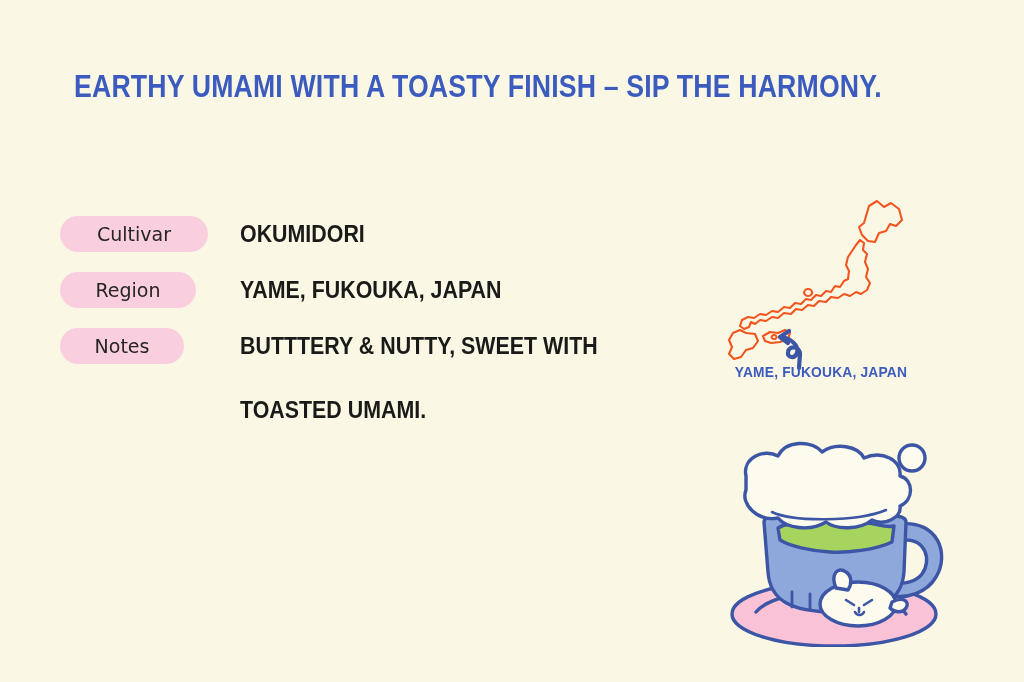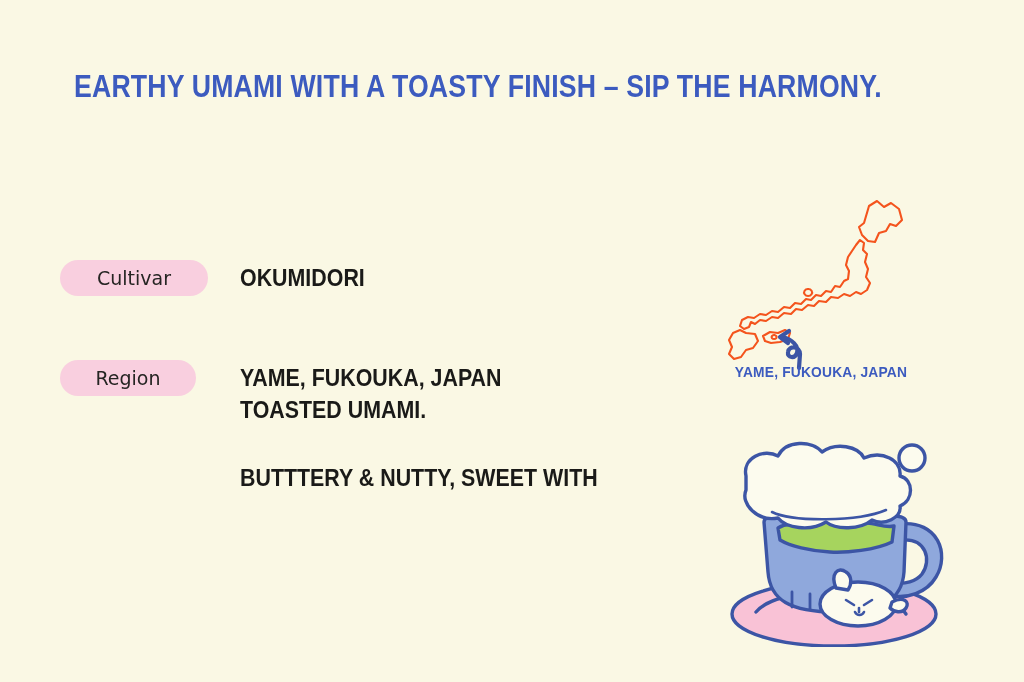--- a/index.html
+++ b/index.html
@@ -39,21 +39,20 @@
   
   .spec-list {
     position: absolute;
     left: 60px;
     top: 213px;
     width: 640px;
   }
   .spec-row {
     position: relative;
     height: 56px;
-    margin-top: 44px;
   }
   .pill {
     position: absolute;
     left: 0;
     top: 3px;
     height: 36px;
     border-radius: 18px;
     background: #f9cfdf;
     color: #262523;
     font-family: "DejaVu Sans", sans-serif;
@@ -141,20 +140,21 @@
       <div class="pill pill-cultivar">Cultivar</div>
       <div class="spec-value">OKUMIDORI</div>
     </div>
 
     <div class="spec-row">
       <div class="pill pill-region">Region</div>
       <div class="spec-value">YAME, FUKOUKA, JAPAN</div>
     </div>
 
     <div class="spec-row">
+      <div class="pill pill-notes">Notes</div>
       <div class="spec-value">BUTTTERY &amp; NUTTY, SWEET WITH</div>
     </div>
 
   </div>
 
   <div class="spec-value-cont">TOASTED UMAMI.</div>
 
   <div class="map-block">
     <svg width="210" height="170" viewBox="0 0 210 170">
       <g fill="none" stroke="#f4541d" stroke-width="2.1" stroke-linecap="round" stroke-linejoin="round">

